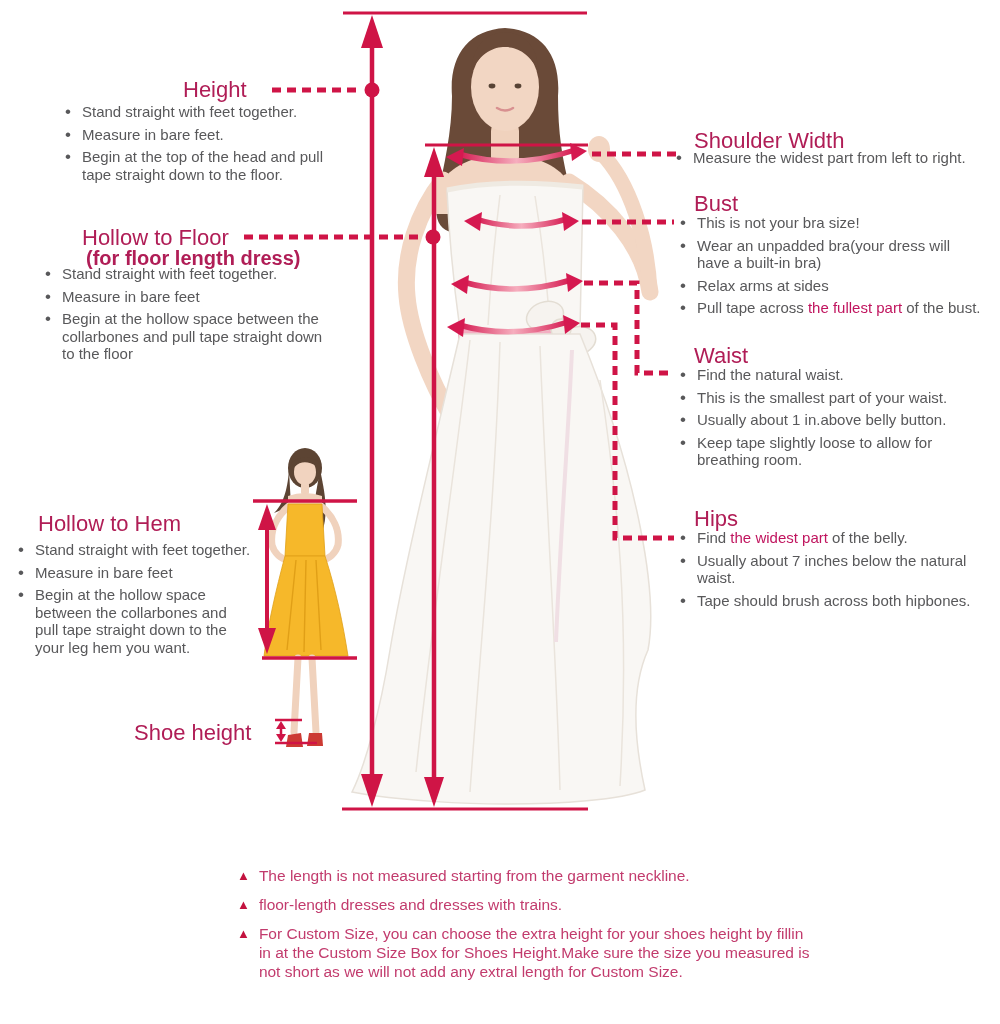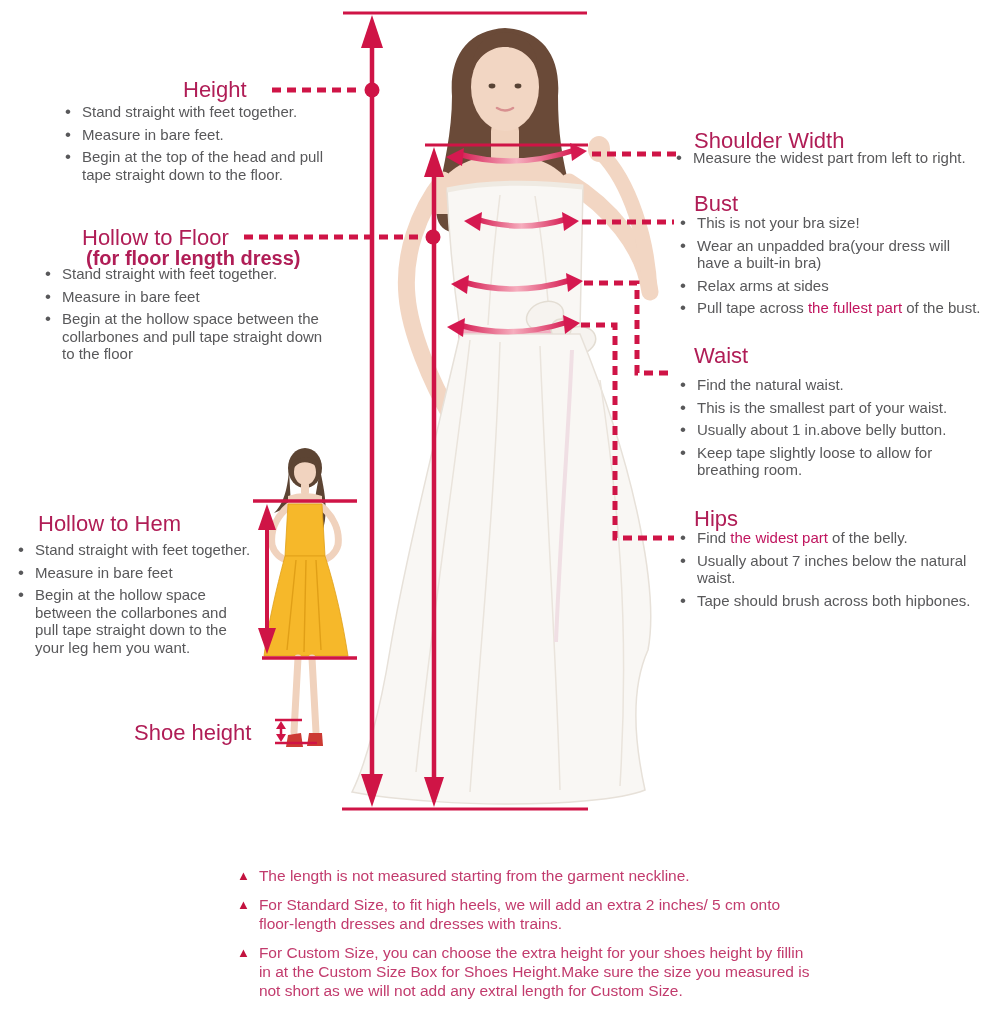--- a/index.html
+++ b/index.html
@@ -175,21 +175,21 @@
 
   <div class="heading" style="left:694px;top:191px">Bust</div>
   <ul class="blist" style="left:678px;top:214px;width:305px">
     <li>This is not your bra size!</li>
     <li>Wear an unpadded bra(your dress will have a built-in bra)</li>
     <li>Relax arms at sides</li>
     <li class="nowrap"><span>Pull tape across </span><span class="hl">the fullest part</span><span> of the bust.</span></li>
   </ul>
 
   <div class="heading" style="left:694px;top:343px">Waist</div>
-  <ul class="blist" style="left:678px;top:376px;width:305px">
+  <ul class="blist" style="left:678px;top:366px;width:305px">
     <li class="nowrap">Find the natural waist.</li>
     <li class="nowrap">This is the smallest part of your waist.</li>
     <li class="nowrap">Usually about 1 in.above belly button.</li>
     <li>Keep tape slightly loose to allow for breathing room.</li>
   </ul>
 
   <div class="heading" style="left:694px;top:506px">Hips</div>
   <ul class="blist" style="left:678px;top:529px;width:305px">
     <li class="nowrap"><span>Find </span><span class="hl">the widest part</span><span> of the belly.</span></li>
     <li>Usually about 7 inches below the natural waist.</li>
@@ -199,21 +199,20 @@
   <div class="notes">
     <div class="note">
       <span class="tri">▲</span>
       <div>
         <div class="nline">The length is not measured starting from the garment neckline.</div>
       </div>
     </div>
     <div class="note">
       <span class="tri">▲</span>
       <div>
-        <div class="nline">For Standard Size, to fit high heels, we will add an extra 2 inches/ 5  cm onto</div>
         <div class="nline">floor-length dresses and dresses with trains.</div>
       </div>
     </div>
     <div class="note">
       <span class="tri">▲</span>
       <div>
         <div class="nline">For Custom Size, you can choose the extra height for your shoes height by fillin</div>
         <div class="nline">in at the Custom Size Box for Shoes Height.Make sure the size you measured is</div>
         <div class="nline">not short as we will not add any extral length for Custom Size.</div>
       </div>

